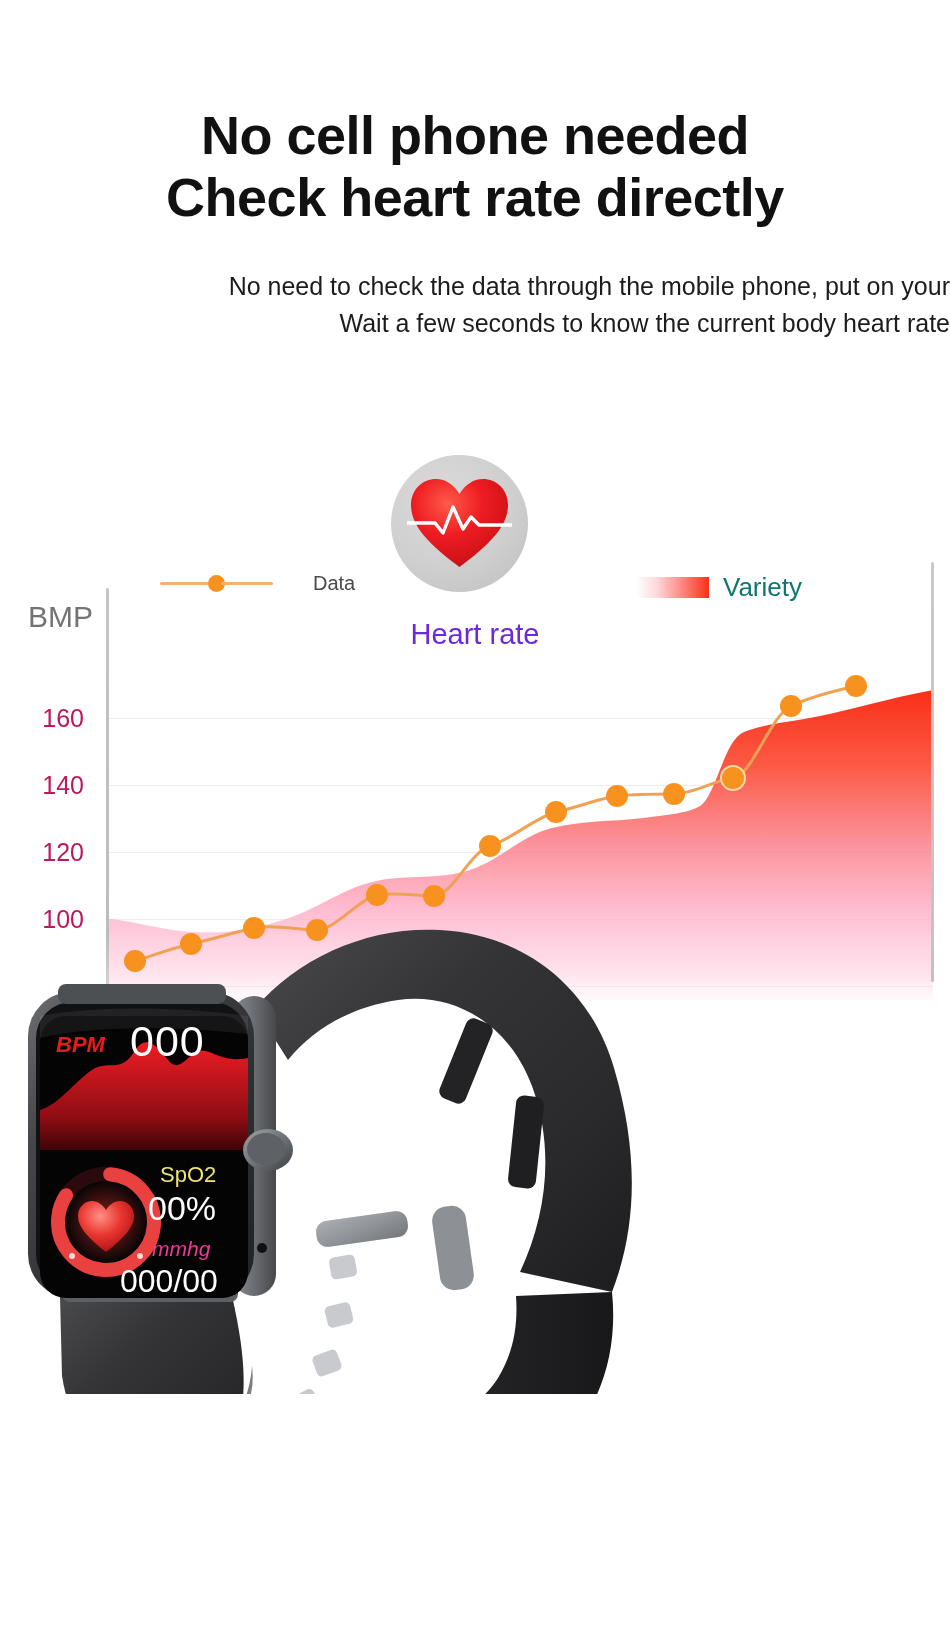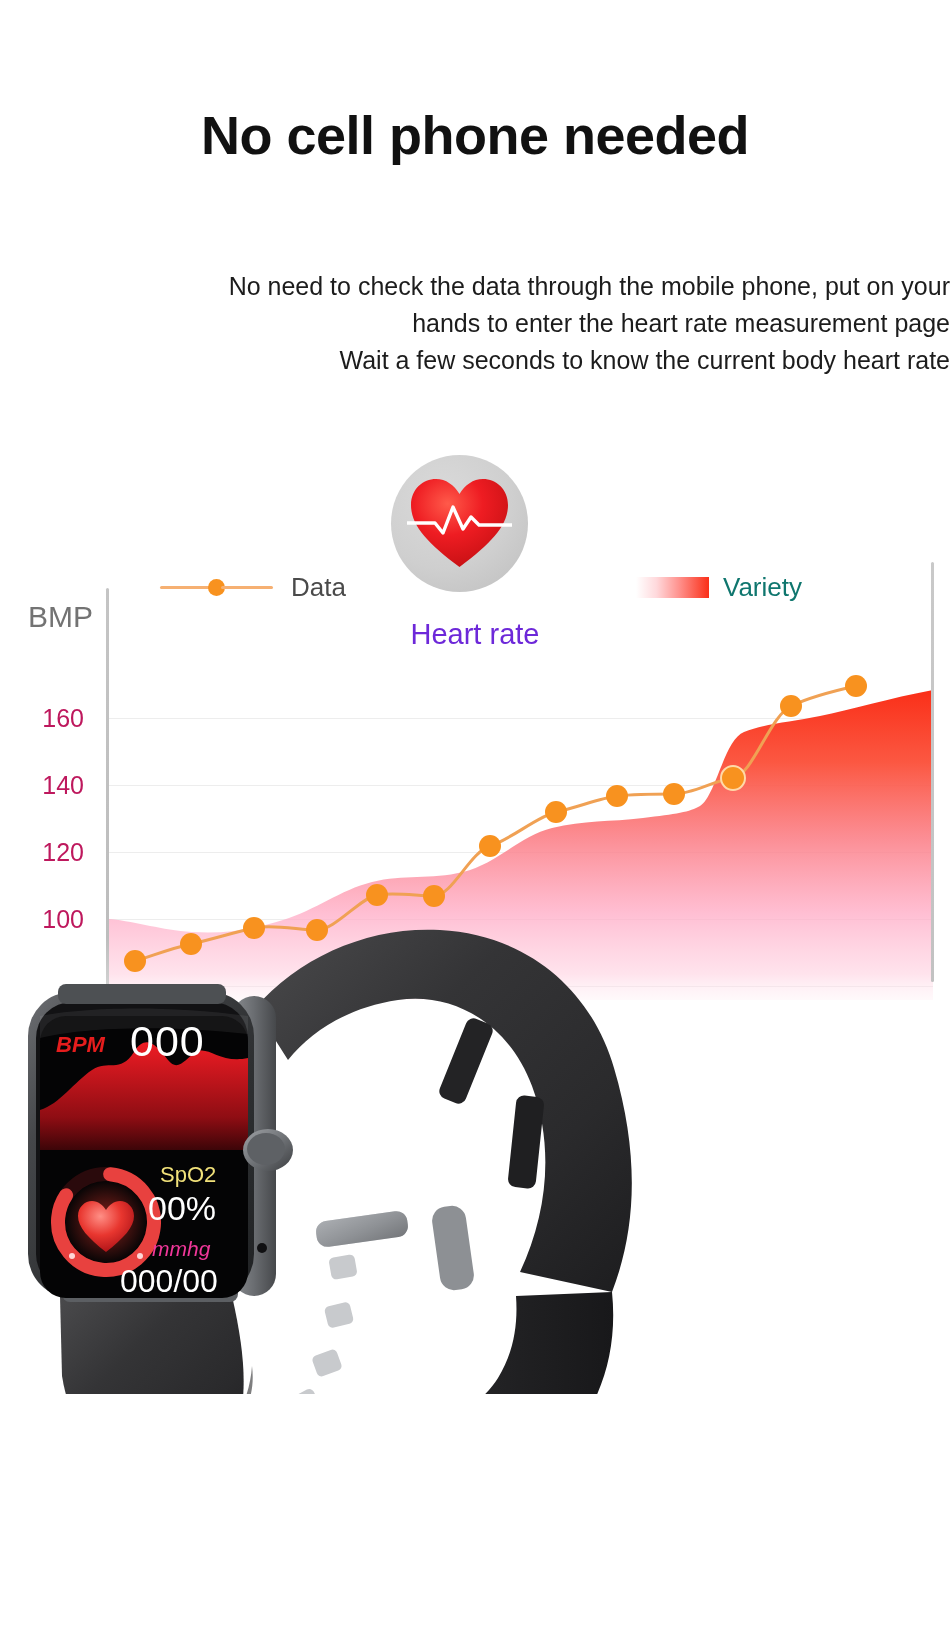--- a/index.html
+++ b/index.html
@@ -51,21 +51,21 @@
   .chart-svg{position:absolute;left:0;top:0;width:950px;height:580px;}
 
   
   .legend-data{
     position:absolute;left:160px;top:572px;display:flex;align-items:center;gap:0px;
   }
   .legend-data .lseg{width:52px;height:3px;background:#f6b072;border-radius:2px;}
   .legend-data .ldot{
     width:17px;height:17px;border-radius:50%;background:#f8921f;margin:0 -4px;
   }
-  .legend-data .ltxt{margin-left:18px;color:#4a4a4a;font-size:26px;}
+  .legend-data .ltxt{margin-left:40px;color:#4a4a4a;font-size:20px;}
 
   .legend-variety{
     position:absolute;left:636px;top:572px;display:flex;align-items:center;
   }
   .legend-variety .lsw{
     width:73px;height:21px;
     background:linear-gradient(to right,#ffffff 0%,#ffd9dc 28%,#ff9490 58%,#fa2f18 100%);
   }
   .legend-variety .ltxt{margin-left:14px;color:#0f766e;font-size:26px;}
 
@@ -86,25 +86,25 @@
   .watch-svg{position:absolute;left:0;top:0;}
   .scr-txt{font-family:"Liberation Sans", sans-serif;}
 </style>
 </head>
 <body>
 
 <div class="stage">
 
   <div class="headline">
     <span class="l1">No cell phone needed</span>
+    <span class="l2">Check heart rate directly</span>
   </div>
 
   <div class="subcopy">
     <span>No need to check the data through the mobile phone, put on your</span>
-    <span>hands to enter the heart rate measurement page</span>
     <span>Wait a few seconds to know the current body heart rate</span>
   </div>
 
   <div class="chart-wrap">
 
     <div class="gridline" style="top:278px"></div>
     <div class="gridline" style="top:345px"></div>
     <div class="gridline" style="top:412px"></div>
     <div class="gridline" style="top:479px"></div>
     <div class="gridline" style="top:546px"></div>

